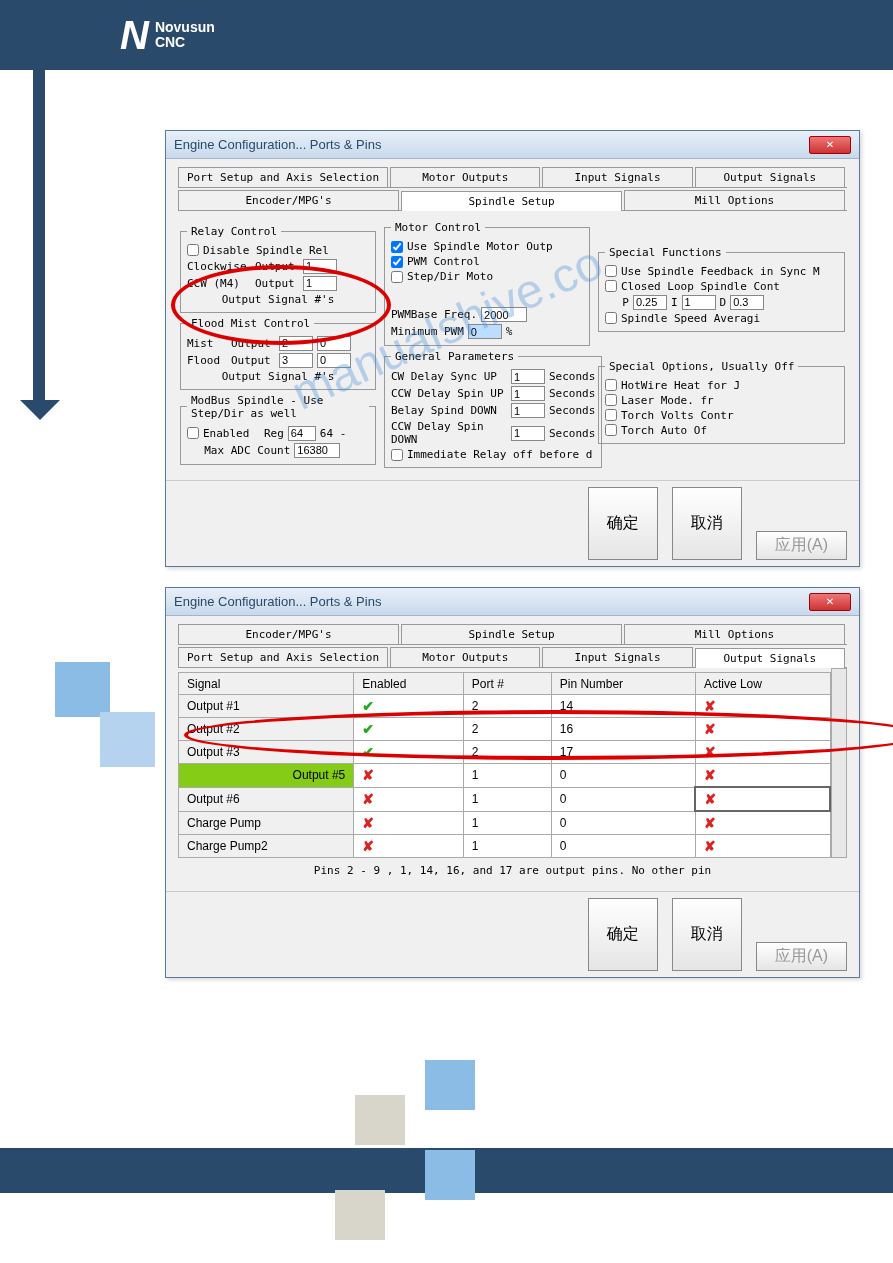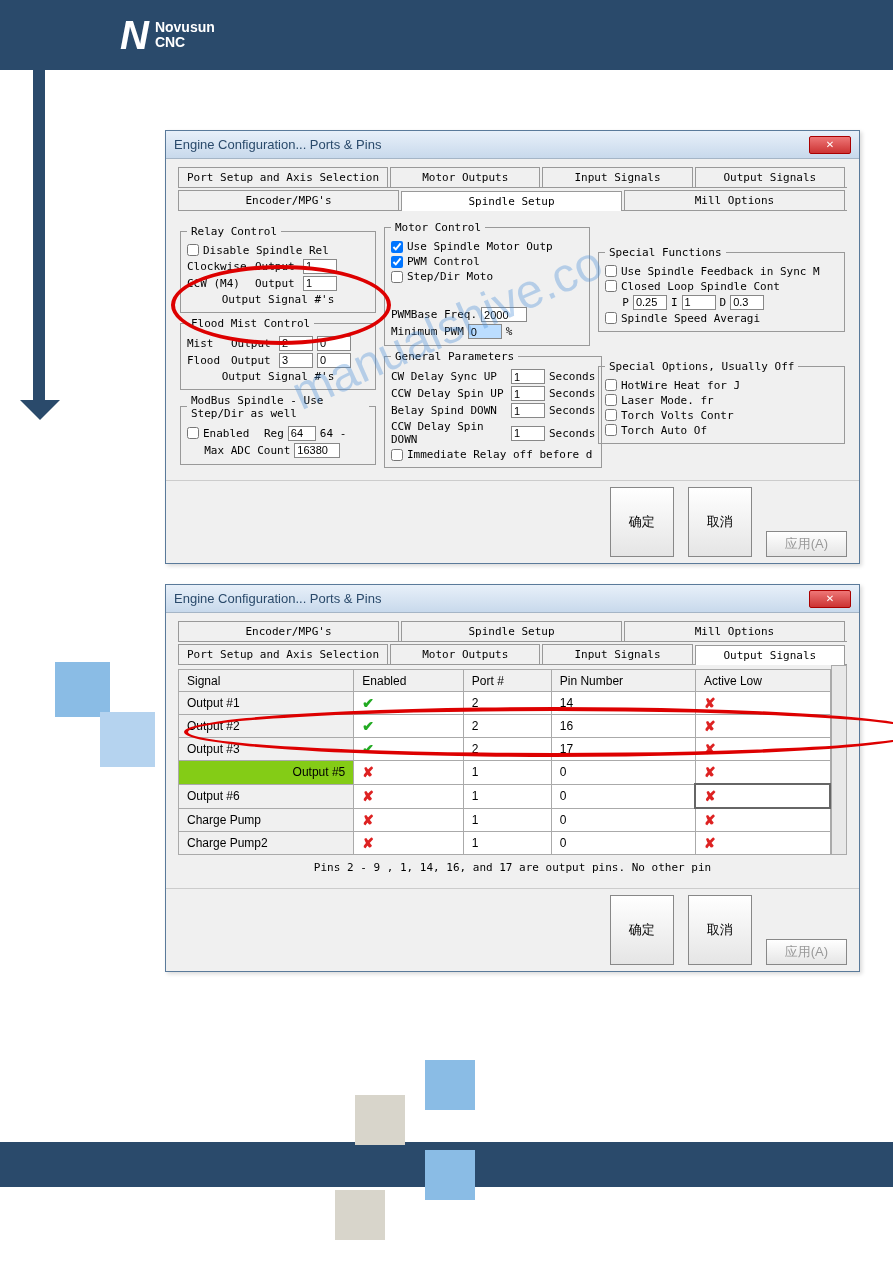--- a/index.html
+++ b/index.html
@@ -31,21 +31,21 @@
 input[type="checkbox"] { width: 12px; height: 12px; }
 .text-input { border: 1px solid #888; background: #fff; height: 15px; width: 34px; font-size: 11px; padding: 0 2px; }
 .wide { width: 46px; }
 
 .three-col { display: flex; gap: 4px; align-items: center; }
 .col1 { width: 200px; }
 .col2 { width: 210px; }
 .col3 { flex: 1; }
 
 .btns { display: flex; justify-content: flex-end; gap: 14px; padding: 6px 12px; border-top: 1px solid #ccc; background: #f0f0f0; }
-.btn { border: 1px solid #888; background: linear-gradient(#fff,#e5e5e5); padding: 3px 18px; cursor: pointer; font-size: 13px; }
+.btn { border: 1px solid #888; background: linear-gradient(#fff,#e5e5e5); padding: 3px 18px; cursor: pointer; font-size: 16px; }
 .btn.disabled { color: #999; margin-top: 44px; }
 
 .circle-highlight { position: absolute; border: 4px solid #d00; border-radius: 50%; pointer-events: none; z-index: 10; }
 .circ1 { top: 134px; left: 5px; width: 220px; height: 80px; transform: scaleX(1.0); }
 .circ2 { top: 122px; left: 18px; width: 740px; height: 50px; }
 
 .tbl { width: 100%; border-collapse: collapse; background: #fff; margin-top: 4px; padding-left: 25px; }
 .tbl th, .tbl td { border: 1px solid #aaa; padding: 3px 8px; text-align: left; font-size: 12px; font-weight: normal; height: 22px; }
 .tbl th { background: #f0f0f0; font-family: Tahoma, sans-serif; }
 .tbl td { font-family: Tahoma, sans-serif; }

